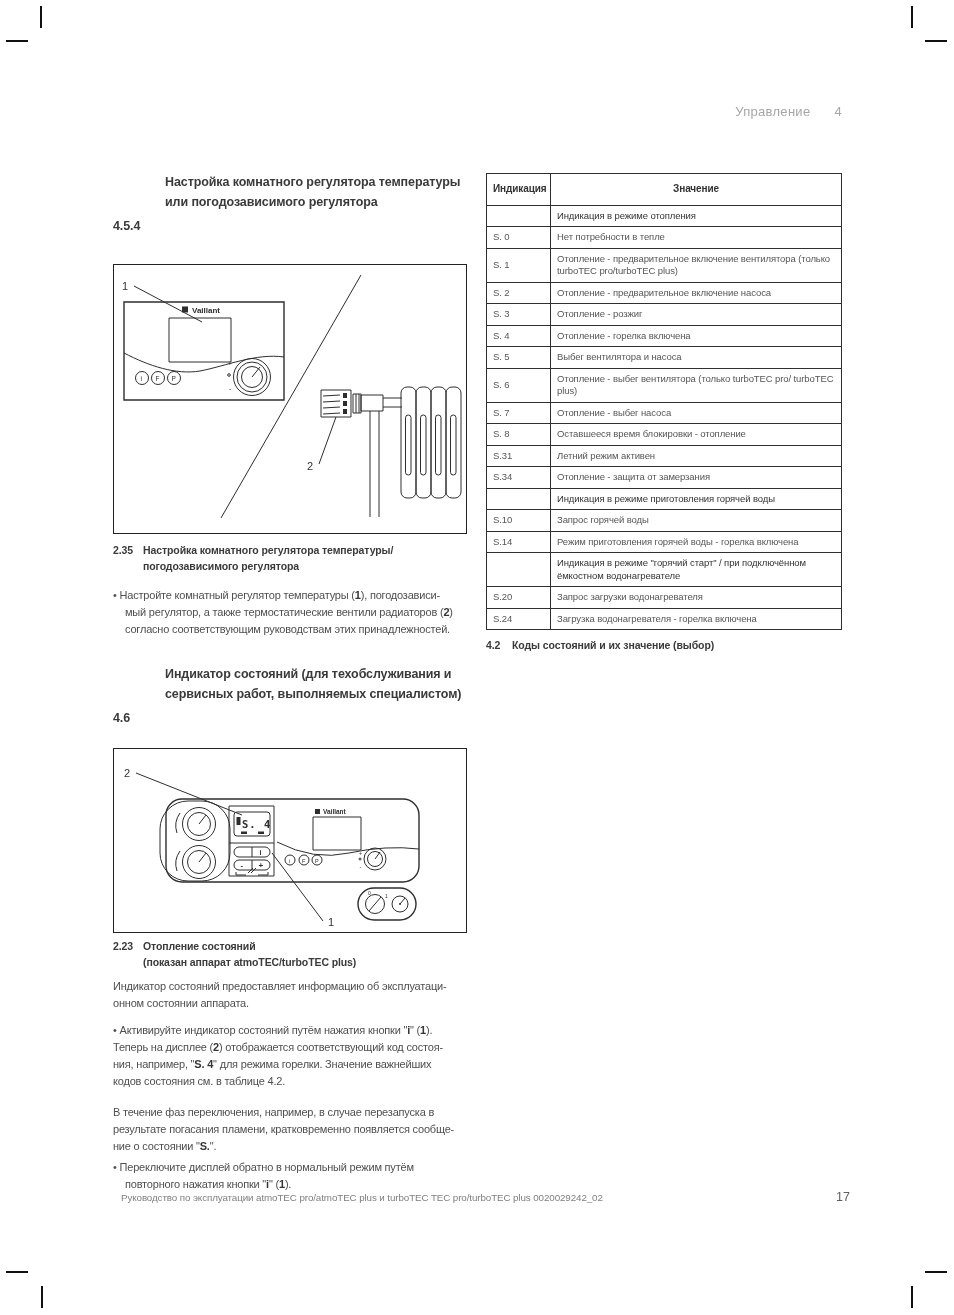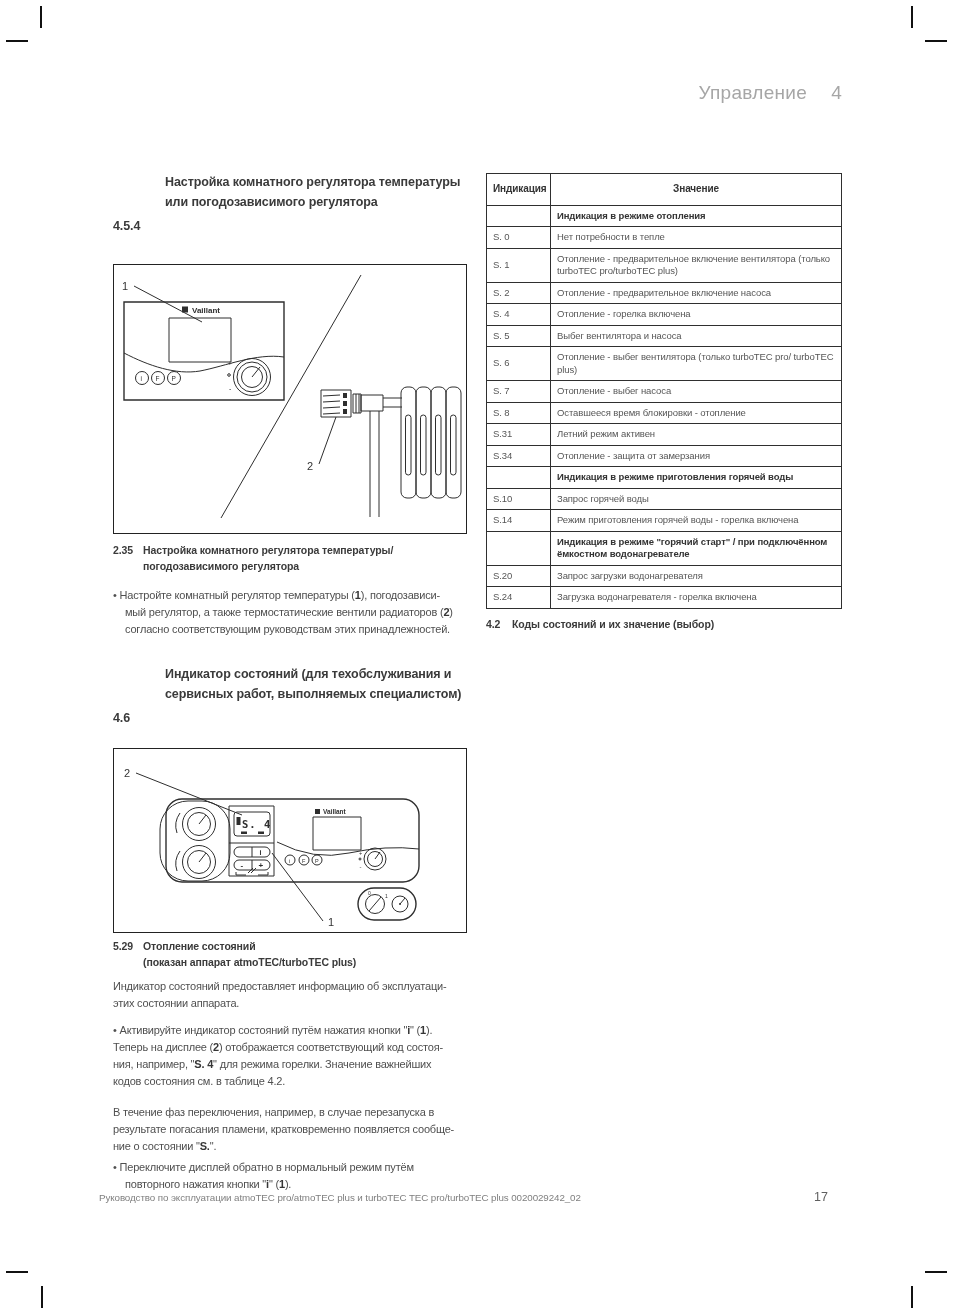--- a/index.html
+++ b/index.html
@@ -8,26 +8,26 @@
     width:954px; height:1315px; position:relative;
     font-family:"Liberation Sans", sans-serif; color:#4d4d4d;
     overflow:hidden;
   }
   
   .cm { position:absolute; background:#111; }
   .cm.v { width:1.5px; height:22px; }
   .cm.h { width:22px; height:1.5px; }
   
   .page-header {
-    position:absolute; top:82px; left:113px; width:729px;
-    text-align:right; font-size:19px; letter-spacing:.3px; color:#a6a6a6;
+    position:absolute; top:104px; left:113px; width:729px;
+    text-align:right; font-size:13px; letter-spacing:.3px; color:#a6a6a6;
   }
   .page-header .hnum { margin-left:24px; }
   .page-footer {
-    position:absolute; top:1190px; left:99px; width:729px;
+    position:absolute; top:1190px; left:121px; width:729px;
     display:flex; justify-content:space-between; align-items:baseline;
   }
   .footer-text { font-size:9.8px; color:#7f7f7f; letter-spacing:-0.1px; }
   .footer-page { font-size:12.5px; color:#5f5f5f; }
   
   #left-col  { position:absolute; left:113px; top:172px; width:354px; }
   #right-col { position:absolute; left:486px; top:173px; width:356px; }
   
   .h { display:flex; font-weight:700; font-size:12.5px; line-height:20px;
        color:#3a3a3a; letter-spacing:-0.1px; }
@@ -56,21 +56,21 @@
   
   table.status { border-collapse:collapse; width:356px; border:1.5px solid #2b2b2b;
                  table-layout:fixed; }
   table.status th, table.status td {
     border:1px solid #2f2f2f; vertical-align:middle; text-align:left;
     font-size:9.5px; line-height:12.5px; letter-spacing:-0.1px;
   }
   table.status th { font-size:10px; font-weight:700; color:#333; padding:9px 6px;text-align:center; }
   table.status td { padding:4px 6px; color:#565656; }
   table.status .col-code { width:64px; }
-  table.status td.section { font-weight:700; color:#333; }
+  table.status td.section { font-weight:400; color:#333; }
   .table-caption { margin-top:7px; }
   .table-caption .cap-num { width:26px; }
   
   .mt-cap413 { margin-top:8px; }
   .mt-b1 { margin-top:13px; }
   .mt-h46 { margin-top:26px; }
   .mt-cap414 { margin-top:5px; }
   .mt-p1 { margin-top:8px; }
   .mt-b2 { margin-top:10px; }
   .mt-p2 { margin-top:14px; }
@@ -259,27 +259,27 @@
         <line class="lw" x1="286" y1="155" x2="291" y2="149"></line>
         <circle class="fill" cx="286" cy="155" r="1"></circle>
       </g>
 
       <text x="214" y="177" class="callout">1</text>
       <line class="lw" x1="158" y1="104" x2="209" y2="172"></line>
     </svg>
   </div>
 
   <div class="caption mt-cap414">
-    <span class="cap-num">5.29</span>
+    <span class="cap-num">2.23</span>
     <span class="cap-text">Отопление состояний
 (показан аппарат atmoTEC/turboTEC plus)</span>
   </div>
 
   <p class="body mt-p1"><span>Индикатор состояний предоставляет информацию об эксплуатаци-
-этих состоянии аппарата.</span></p>
+онном состоянии аппарата.</span></p>
   <p class="body mt-b2"><span>• Активируйте индикатор состояний путём нажатия кнопки "</span><span class="b">i</span><span>" (</span><span class="b">1</span><span>).
 Теперь на дисплее (</span><span class="b">2</span><span>) отображается соответствующий код состоя-
 ния, например, "</span><span class="b">S. 4</span><span>" для режима горелки. Значение важнейших
 кодов состояния см. в таблице 4.2.</span></p>
   <p class="body mt-p2"><span>В течение фаз переключения, например, в случае перезапуска в
 результате погасания пламени, кратковременно появляется сообще-
 ние о состоянии "</span><span class="b">S.</span><span>".</span></p>
   <p class="body hang mt-b3"><span>• Переключите дисплей обратно в нормальный режим путём
 повторного нажатия кнопки "</span><span class="b">i</span><span>" (</span><span class="b">1</span><span>).</span></p>
 
@@ -304,20 +304,24 @@
         </tr>
         <tr>
           <td class="col-code">S. 1</td>
           <td class="">Отопление - предварительное включение вентилятора (только turboTEC pro/turboTEC plus)</td>
         </tr>
         <tr>
           <td class="col-code">S. 2</td>
           <td class="">Отопление - предварительное включение насоса</td>
         </tr>
         <tr>
+          <td class="col-code">S. 3</td>
+          <td class="">Отопление - розжиг</td>
+        </tr>
+        <tr>
           <td class="col-code">S. 4</td>
           <td class="">Отопление - горелка включена</td>
         </tr>
         <tr>
           <td class="col-code">S. 5</td>
           <td class="">Выбег вентилятора и насоса</td>
         </tr>
         <tr>
           <td class="col-code">S. 6</td>
           <td class="">Отопление - выбег вентилятора (только turboTEC pro/ turboTEC plus)</td>

